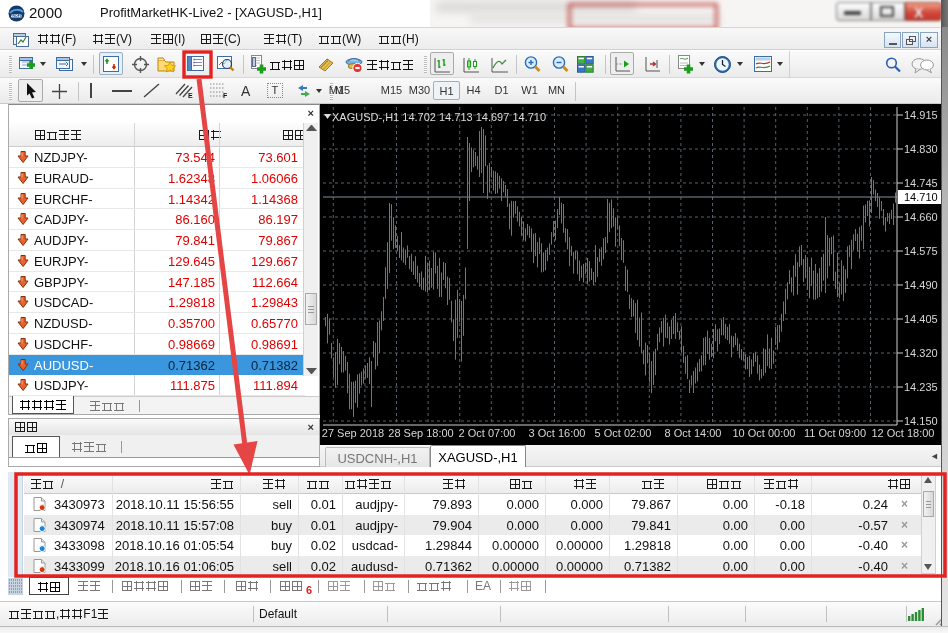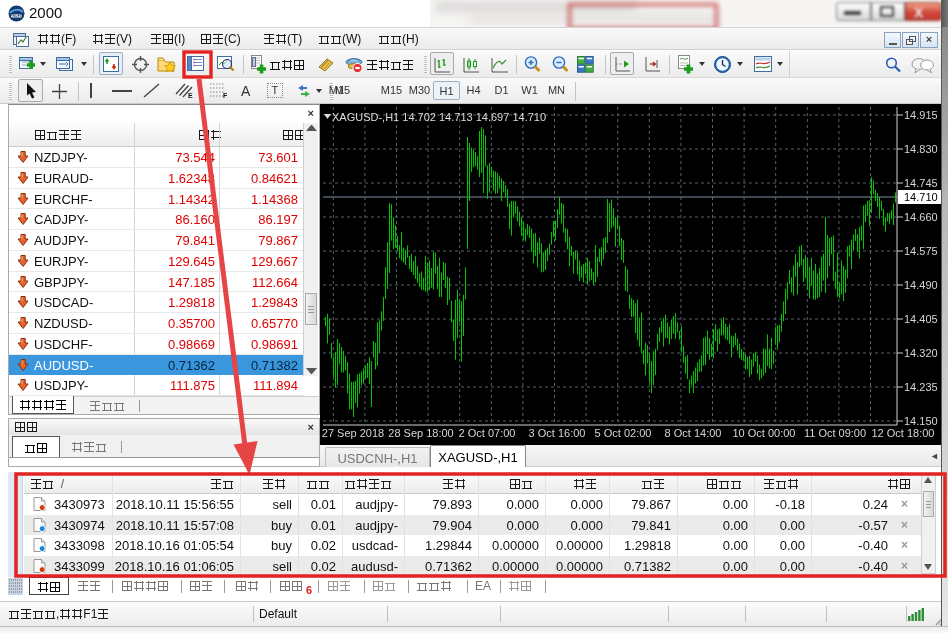--- a/index.html
+++ b/index.html
@@ -71,20 +71,21 @@
 <div id="frame"></div>
 
 <div id="title">
  <svg class="abs" style="left:8px;top:5px" width="17" height="17" viewBox="0 0 17 17">
       <circle cx="8.5" cy="8.5" r="8" fill="#123a6b"></circle>
       <path d="M2 8 C5 4,12 4,15 7" stroke="#5599dd" stroke-width="2" fill="none"></path>
       <rect x="3" y="9" width="11" height="3.4" rx="1" fill="#e8eef6"></rect>
       <text x="8.5" y="12.2" font-size="3.4" fill="#123a6b" text-anchor="middle" font-weight="bold">PROFIT</text>
     </svg>
  <span class="abs" style="left:29px;top:4px;font-size:15px">2000</span>
+ <span class="abs" style="left:100px;top:5px;font-size:13px">ProfitMarketHK-Live2 - [XAGUSD-,H1]</span>
 
  <div class="abs" style="left:430px;top:0;width:511px;height:27px;background:#f6f5f4"></div>
  <div class="abs" style="left:436px;top:2px;width:200px;height:10px;background:#d9d7d5;filter:blur(4px)"></div>
  <div class="abs" style="left:470px;top:14px;width:250px;height:9px;background:#e3e1df;filter:blur(4px)"></div>
  <div class="abs" style="left:568px;top:3px;width:150px;height:27px;border:3px solid #c4524e;filter:blur(2.5px)"></div>
  <div class="abs" style="left:836px;top:2px;width:106px;height:19px;filter:blur(1.6px)">
    <div class="abs" style="left:0;top:0;width:35px;height:19px;background:linear-gradient(#fdfdfd,#d8d8d8);border:1px solid #777;border-radius:3px 0 0 3px"></div>
    <div class="abs" style="left:35px;top:0;width:34px;height:19px;background:linear-gradient(#fdfdfd,#d8d8d8);border:1px solid #777"></div>
    <div class="abs" style="left:69px;top:0;width:37px;height:19px;background:linear-gradient(#f0a088,#d04438 60%,#c03a30);border:1px solid #832;border-radius:0 3px 3px 0"></div>
    <div class="abs" style="left:8px;top:9px;width:17px;height:4px;background:#444;border-radius:1px"></div>
@@ -432,21 +433,21 @@
         <span class="bid">73.544</span>
         <span class="ask">73.601</span>
       </div>
       <div class="mwrow" style="top:20.75px">
 <svg class="mwic" width="12" height="12" viewBox="0 0 12 12">
           <path d="M4 0.5 h4.2 v4.5 h2.8 L6.1 11.5 L1 5 h3 Z" fill="#e8622e" stroke="#8a2e08" stroke-width="1"></path>
           <path d="M5 1.5 v4" stroke="#ffb080" stroke-width="1"></path>
         </svg>
 <span class="sym">EURAUD-</span>
         <span class="bid">1.62348</span>
-        <span class="ask">0.84621</span>
+        <span class="ask">1.06066</span>
       </div>
       <div class="mwrow" style="top:41.5px">
 <svg class="mwic" width="12" height="12" viewBox="0 0 12 12">
           <path d="M4 0.5 h4.2 v4.5 h2.8 L6.1 11.5 L1 5 h3 Z" fill="#e8622e" stroke="#8a2e08" stroke-width="1"></path>
           <path d="M5 1.5 v4" stroke="#ffb080" stroke-width="1"></path>
         </svg>
 <span class="sym">EURCHF-</span>
         <span class="bid">1.14342</span>
         <span class="ask">1.14368</span>
       </div>

